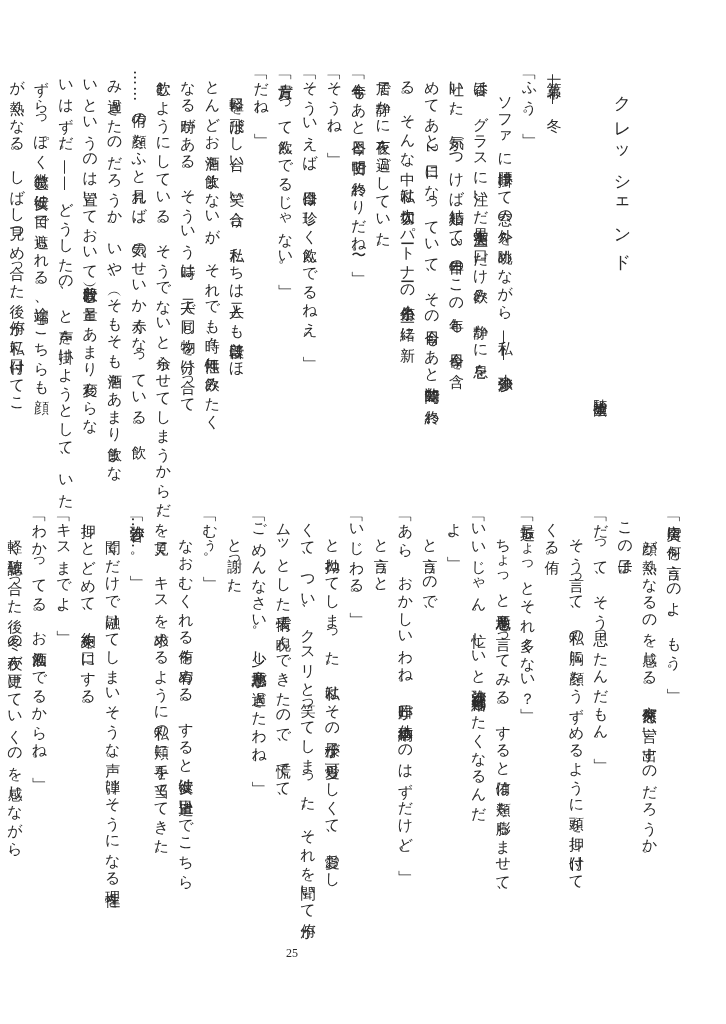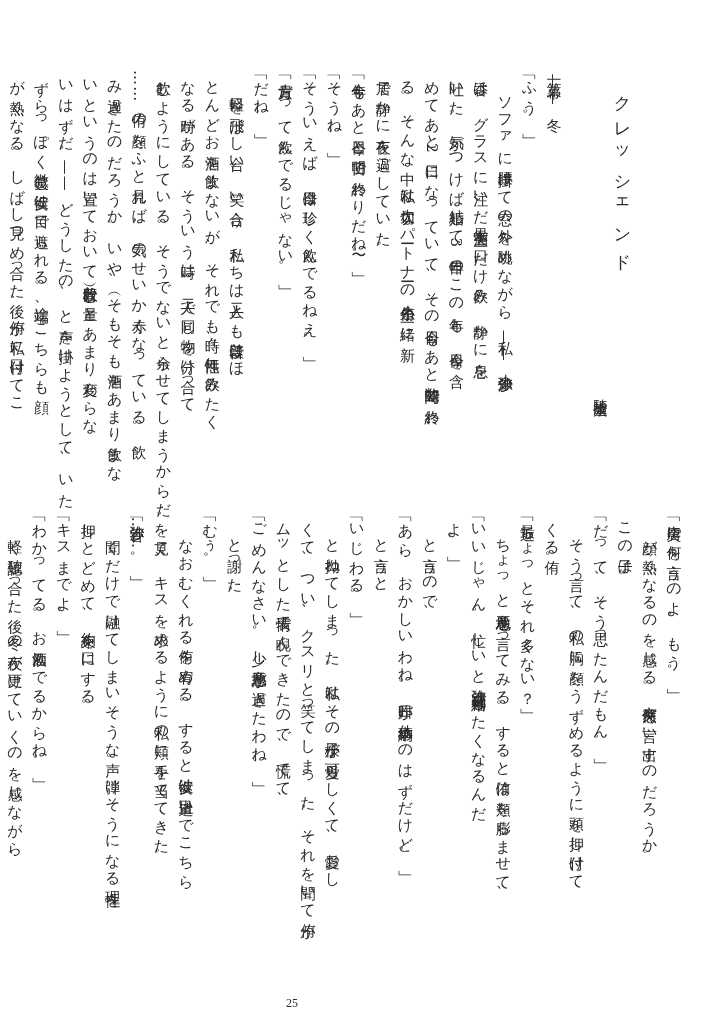--- a/index.html
+++ b/index.html
@@ -6,21 +6,21 @@
   body { width:726px; height:1024px; position:relative; overflow:hidden;
          font-family: "DejaVu Serif", "Liberation Serif", serif; color:#2a2a2a; }
   .vblock { position:absolute; writing-mode: vertical-rl; -webkit-writing-mode: vertical-rl;
             font-size:15px; line-height:24.4px; letter-spacing:1.2px; white-space:pre; }
   .title { position:absolute; left:612px; top:84px; writing-mode:vertical-rl;
            font-size:17px; letter-spacing:7px; }
   .author { position:absolute; left:592px; top:388px; writing-mode:vertical-rl;
             font-size:14px; letter-spacing:1px; }
   #top-block { right:160px; top:70px; height:380px; }
   #bottom-block { right:40px; top:512px; height:400px; }
-  .page-number { position:absolute; left:0; width:584px; top:996px; text-align:center;
+  .page-number { position:absolute; left:0; width:584px; top:946px; text-align:center;
                  font-size:12px; font-family:"Liberation Serif", serif; }
   .line { display:block; }
 </style>
 </head>
 <body>
 
 <div class="title">クレッシェンド</div>
 <div class="author">騎士波生陰</div>
 
 <div id="top-block" class="vblock"><span class="line">第一幕——冬</span><span class="line">「ふう。」</span><span class="line">　ソファに腰掛けて窓の外を眺めながら、私——小糸沙弥</span><span class="line">香は、グラスに注いだ果実酒を一口だけ飲み、静かに息を</span><span class="line">吐いた。気がつけば結婚して3年目のこの年も、今日を含</span><span class="line">めてあと2日になっていて、その今日もあと数時間で終わ</span><span class="line">る。そんな中、私は大切なパートナーの小糸侑と一緒に新</span><span class="line">居で静かに夜を過ごしていた。</span><span class="line">「今年もあと今日と明日で終わりだね〜。」</span><span class="line">「そうね。」</span><span class="line">「そういえば、今日は珍しく飲んでるねえ。」</span><span class="line">「貴方だって飲んでるじゃない。」</span><span class="line">「だね。」</span><span class="line">　軽口を飛ばし合い、笑い合う。私たちは二人とも普段はほ</span><span class="line">とんどお酒を飲まないが、それでも時々、無性に飲みたく</span><span class="line">なる時がある。そういう時は、二人で同じ物を分け合って</span><span class="line">飲むようにしている。そうでないと余らせてしまうからだ。</span><span class="line">……侑の顔をふと見れば、気のせいか赤くなっている。飲</span><span class="line">み過ぎたのだろうか。いや、（そもそも酒をあまり飲まな</span><span class="line">いというのは置いておいて）普段飲む量とあまり変わらな</span><span class="line">いはずだ。——どうしたの、と声を掛けようとして、いた</span><span class="line">ずらっぽく微笑む彼女に目で遮られる。途端、こちらも顔</span><span class="line">が熱くなる。しばし見つめ合った後、侑が私に口付けてこ</span><span class="line">う言った。</span></div>

